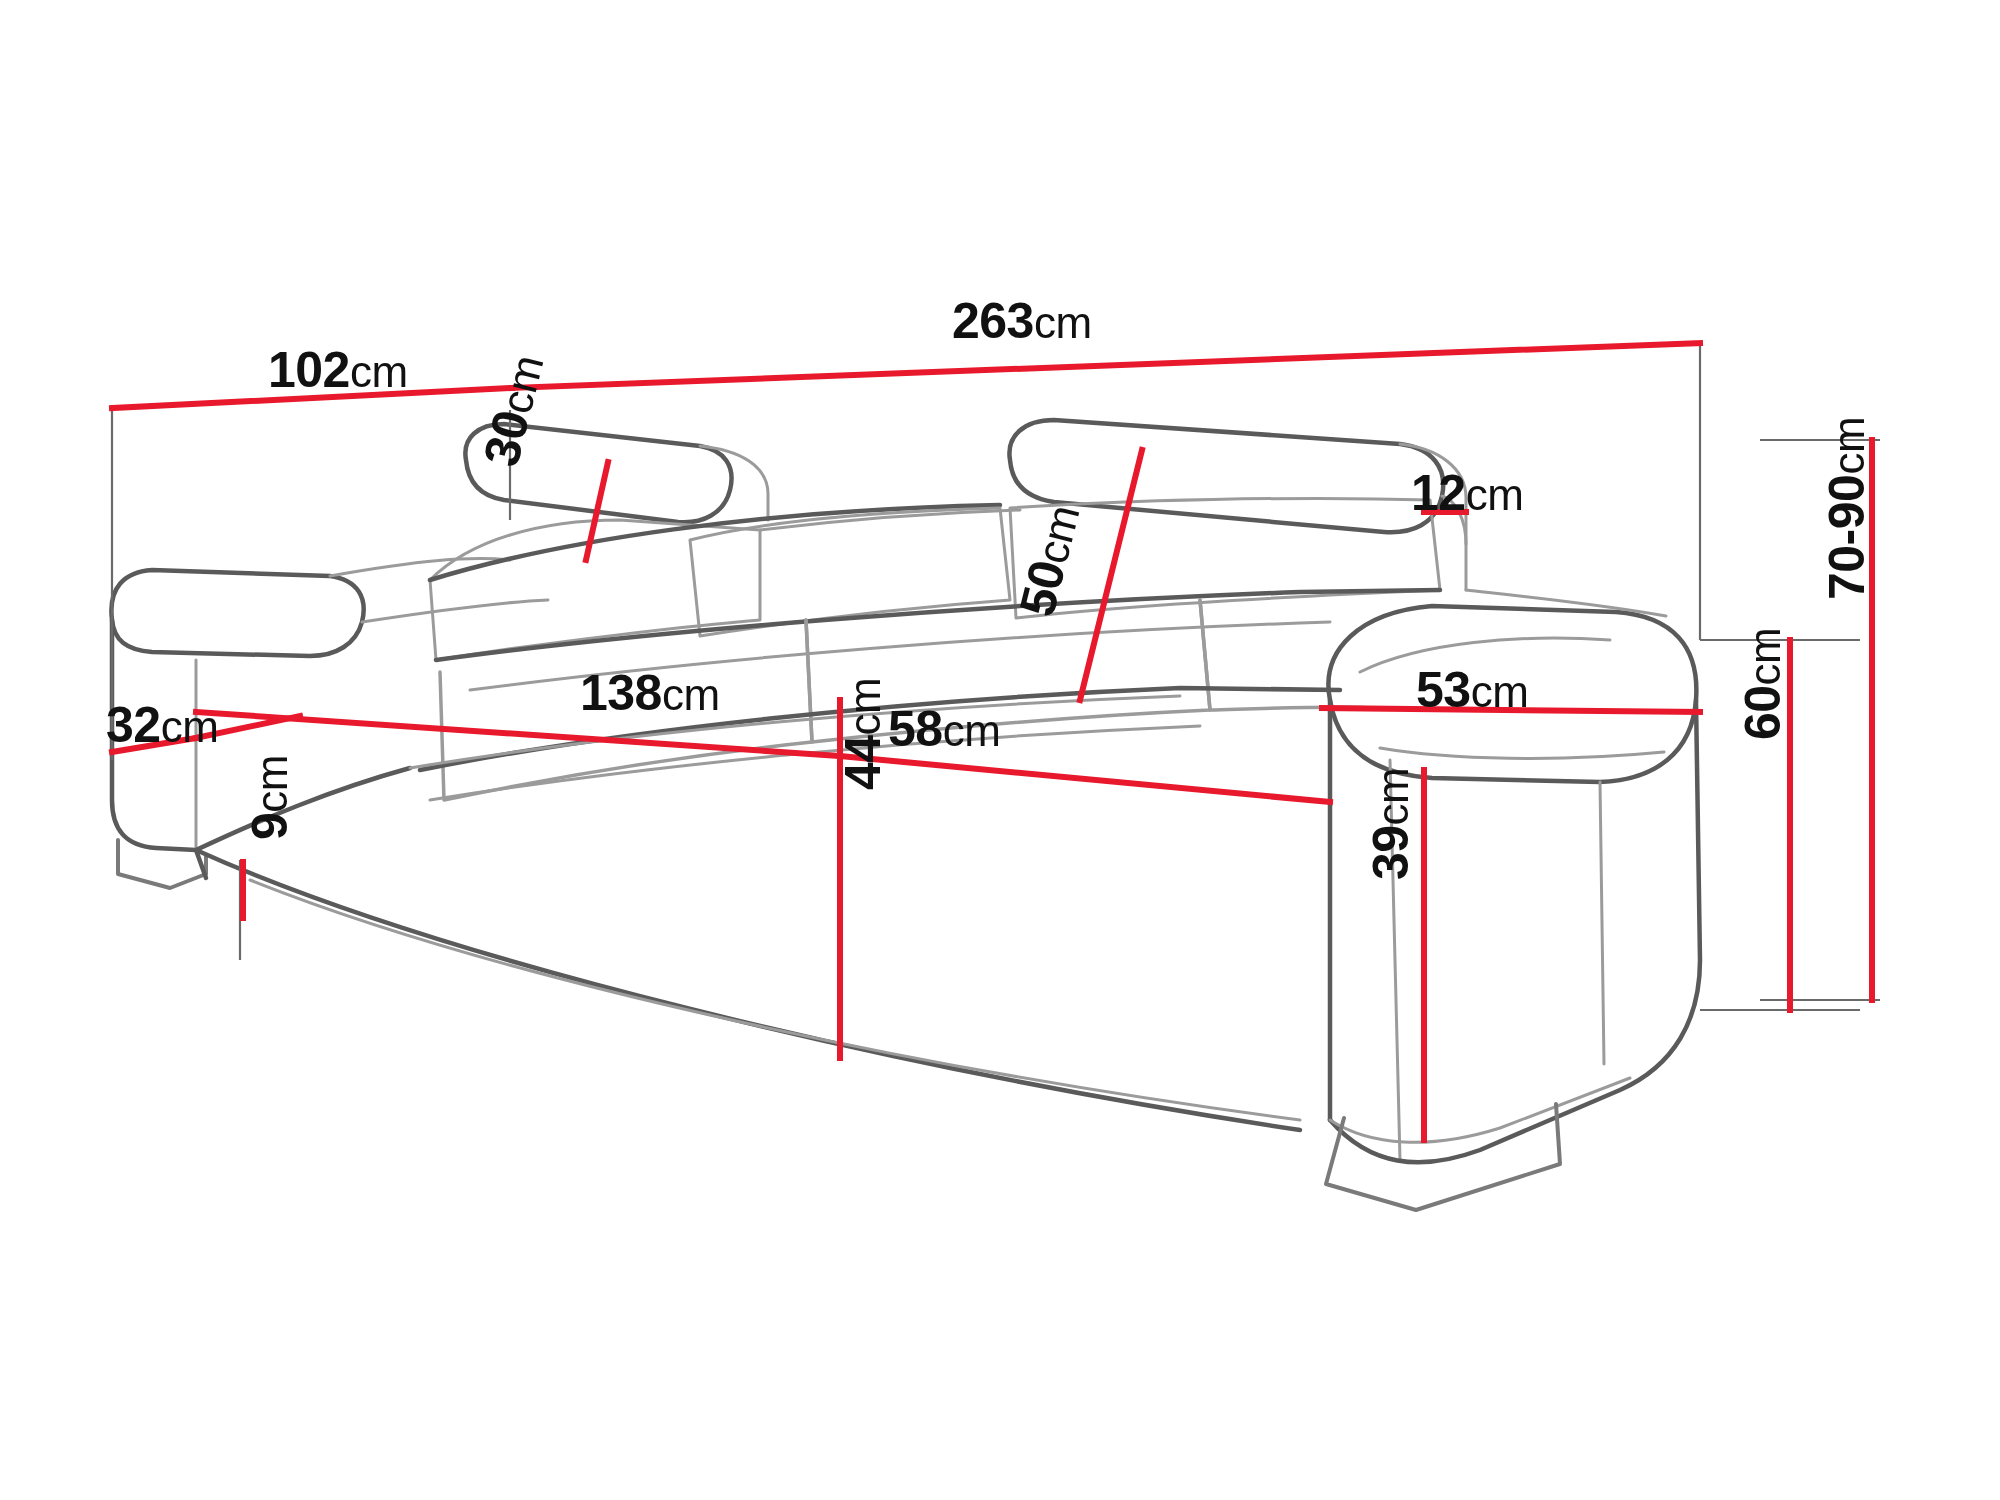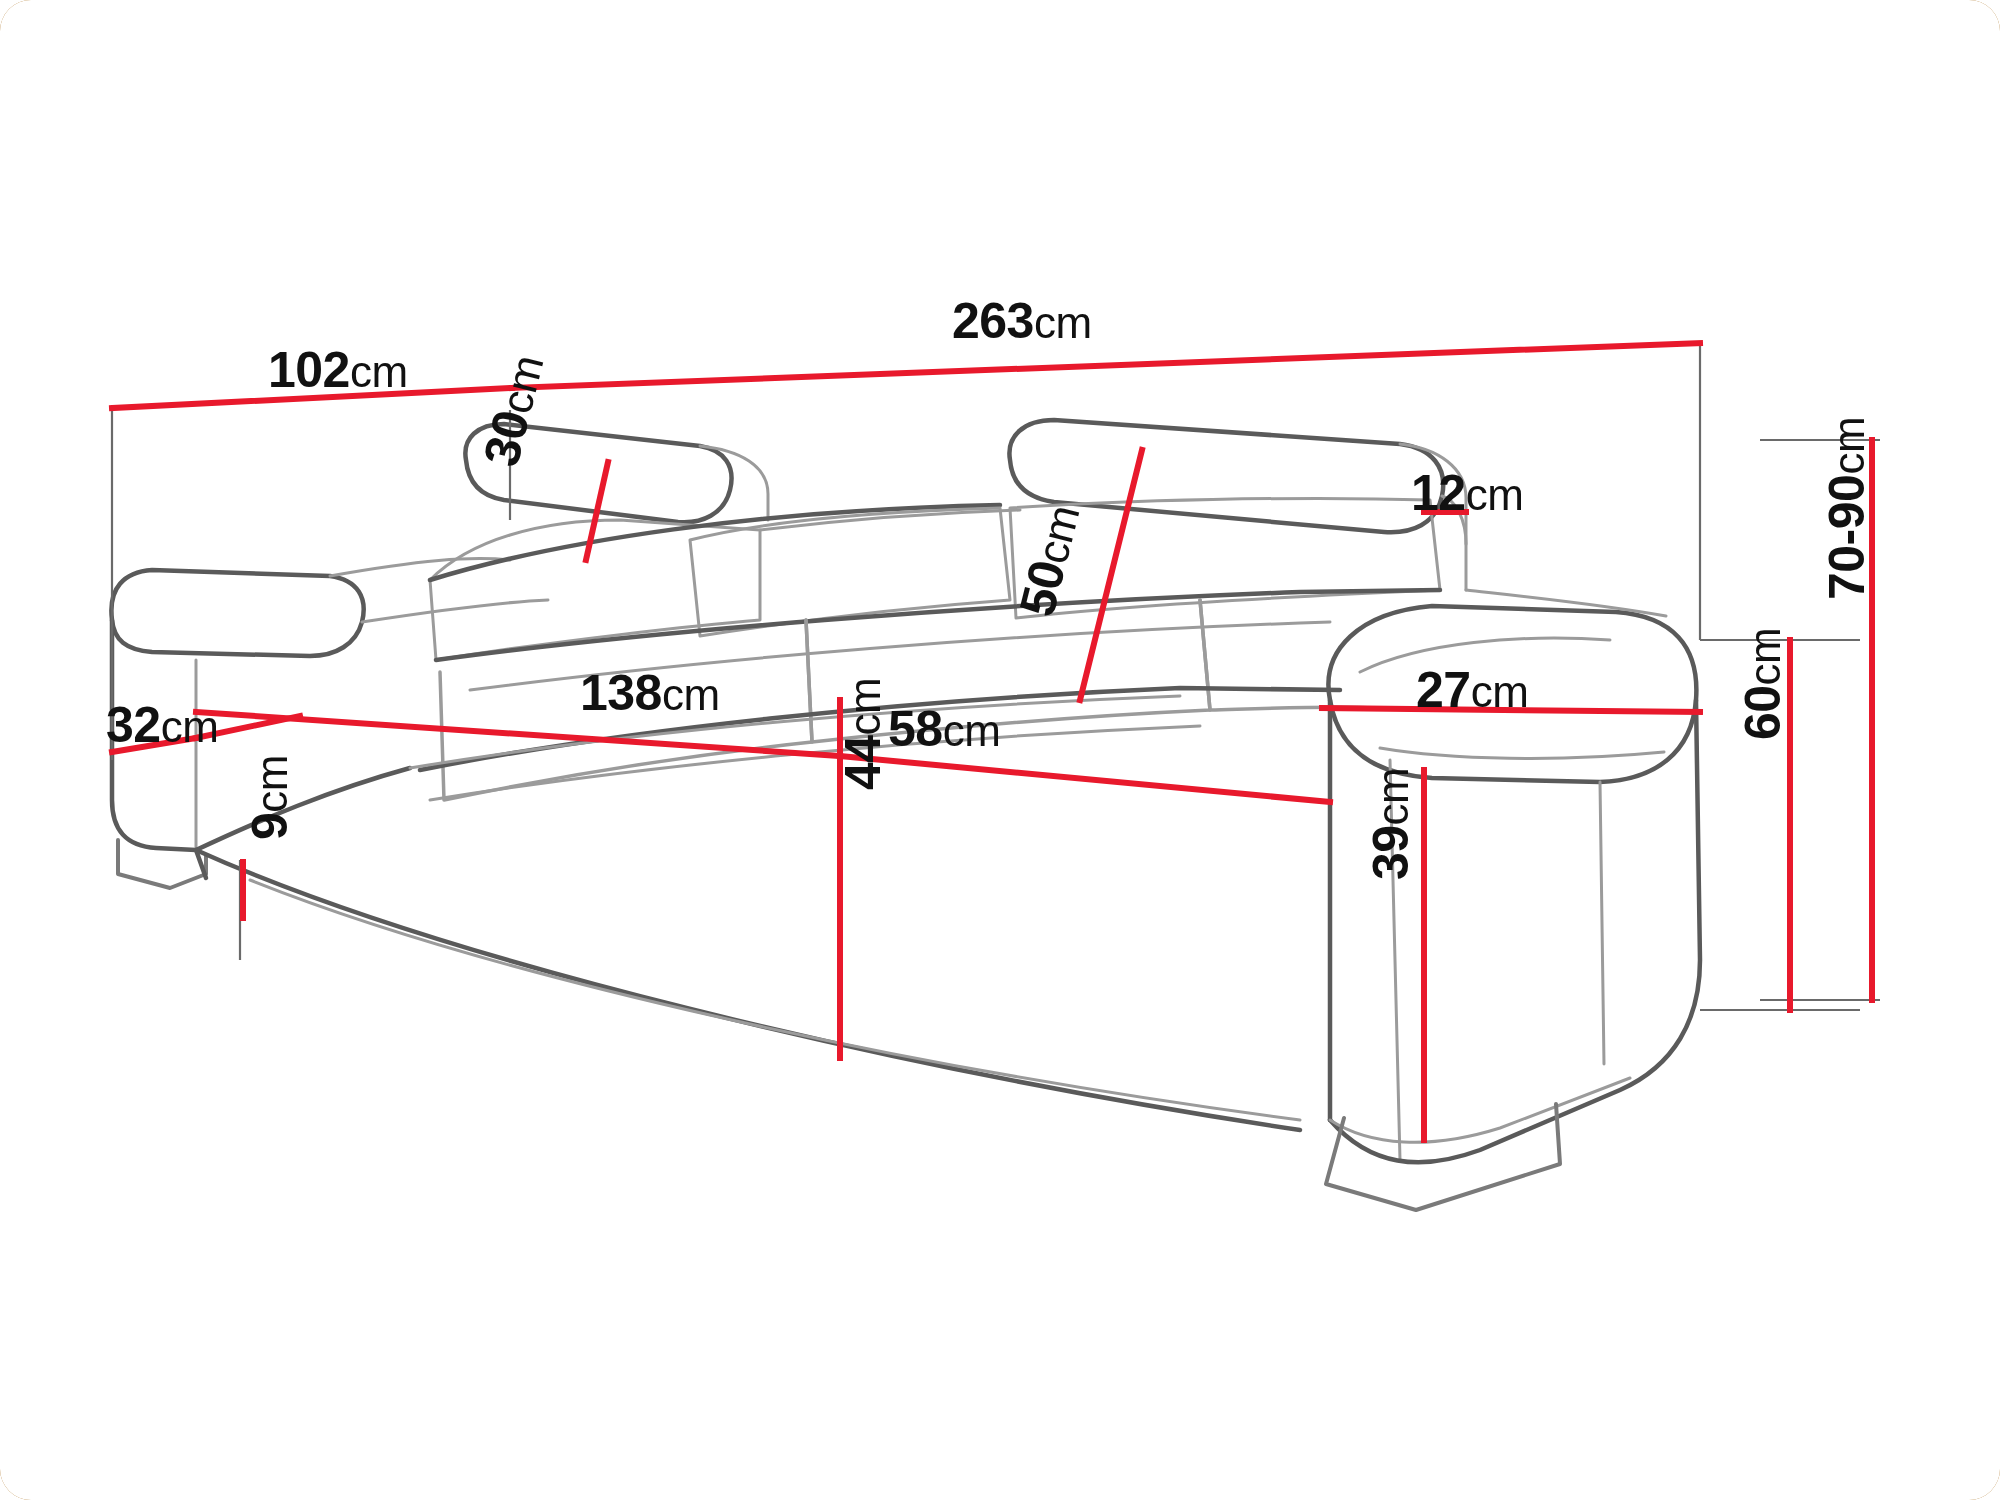--- a/index.html
+++ b/index.html
@@ -9,21 +9,20 @@
   }
   body {
     font-family: "Liberation Sans", sans-serif;
   }
   #canvas {
     position: relative;
     width: 2000px;
     height: 1500px;
     background: #a16207;
     overflow: hidden;
-    border-radius: 31px;
   }
   #drawing {
     position: absolute;
     left: 0;
     top: 0;
     width: 2000px;
     height: 1500px;
   }
   .dim-label {
     position: absolute;
@@ -194,21 +193,21 @@
 
   <div class="dim-label" style="left:580px; top:668px;">
     <span class="num">138</span><span class="unit">cm</span>
   </div>
 
   <div class="dim-label" style="left:888px; top:668px;margin-top:36px;">
     <span class="num">58</span><span class="unit">cm</span>
   </div>
 
   <div class="dim-label" style="left:1416px; top:665px;">
-    <span class="num">27</span><span class="unit">cm</span>
+    <span class="num">53</span><span class="unit">cm</span>
   </div>
 
   <div class="dim-label" style="left:245px; top:840px; transform:rotate(-90deg); transform-origin:left top;">
     <span class="num">9</span><span class="unit">cm</span>
   </div>
 
   <div class="dim-label" style="left:838px; top:790px; transform:rotate(-90deg); transform-origin:left top;">
     <span class="num">44</span><span class="unit">cm</span>
   </div>
 

